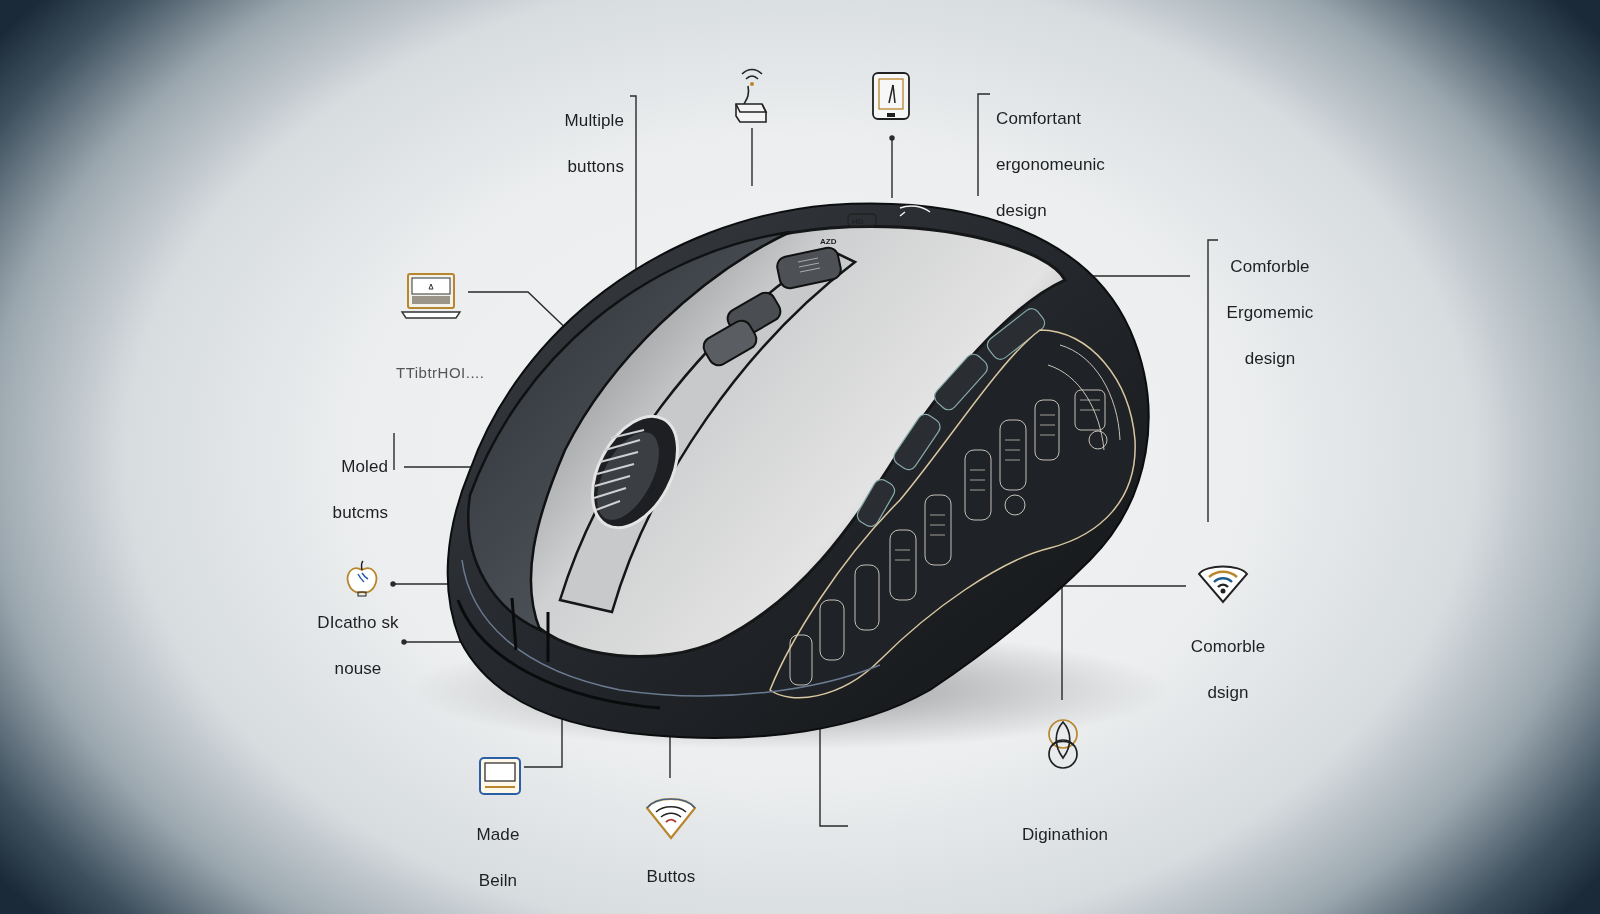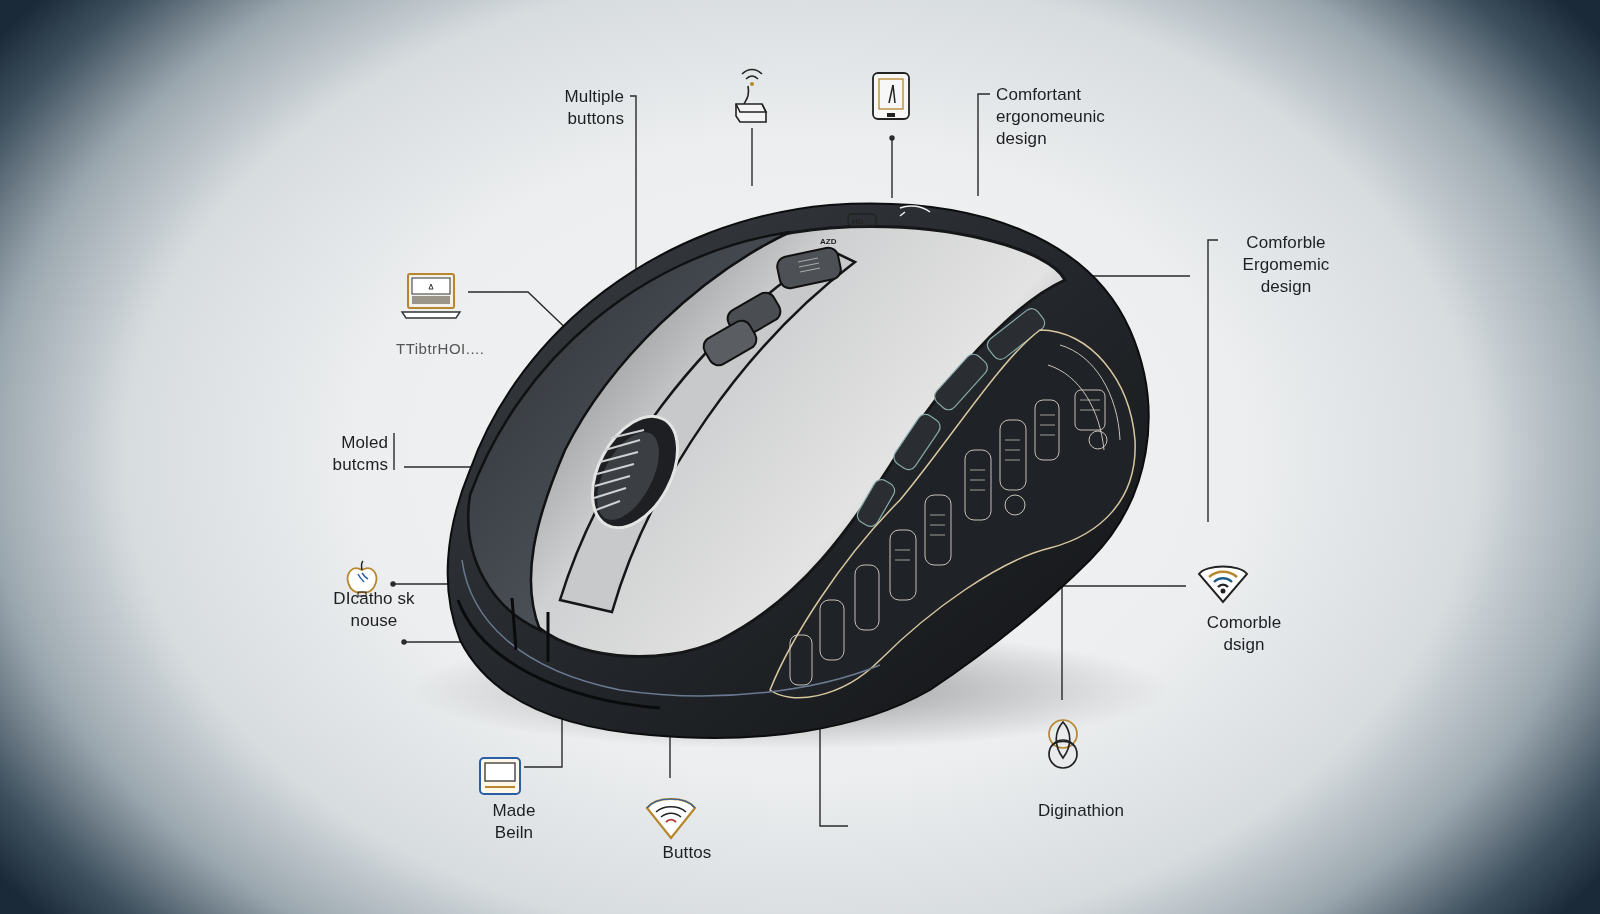--- a/index.html
+++ b/index.html
@@ -6,23 +6,23 @@
     body {
       width: 1600px; height: 914px; overflow: hidden; position: relative;
       background: radial-gradient(ellipse 62% 78% at 50% 50%, #f2f3f3 0%, #eceeef 45%, #d7dcdf 68%, #9aa6ae 82%, #3e505e 93%, #1b2a39 100%);
       font-family: "Liberation Sans", "DejaVu Sans", sans-serif;
     }
     .stage { position: absolute; left: 0; top: 0; width: 1600px; height: 914px; }
     .label {
       position: absolute; color: #1d1f22; font-size: 17px; line-height: 22px;
       letter-spacing: 0.1px; white-space: nowrap;
     }
-    .label span { display: block; }
+    .label span { display: block; margin-top: 24px; }
     .right { text-align: right; }
-    .center { text-align: center; padding-left: 16px; }
+    .center { text-align: center; }
     .small { font-size: 15px; color: #555; letter-spacing: 0.5px; }
     .icon { position: absolute; }
     svg.lines { position: absolute; left: 0; top: 0; }
   </style>
 </head>
 <body>
 
 <div class="stage">
 
   <svg class="lines" width="1600" height="914">

